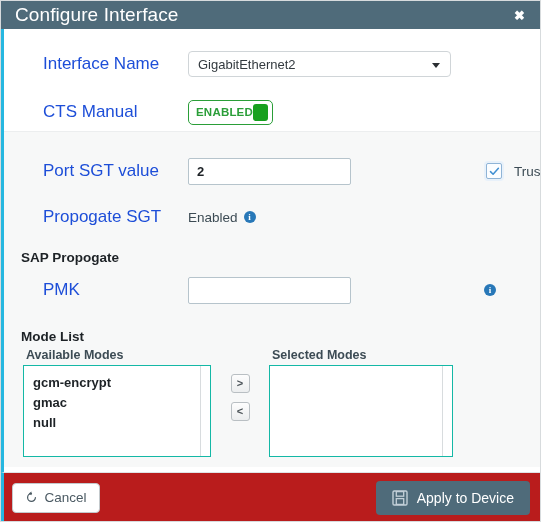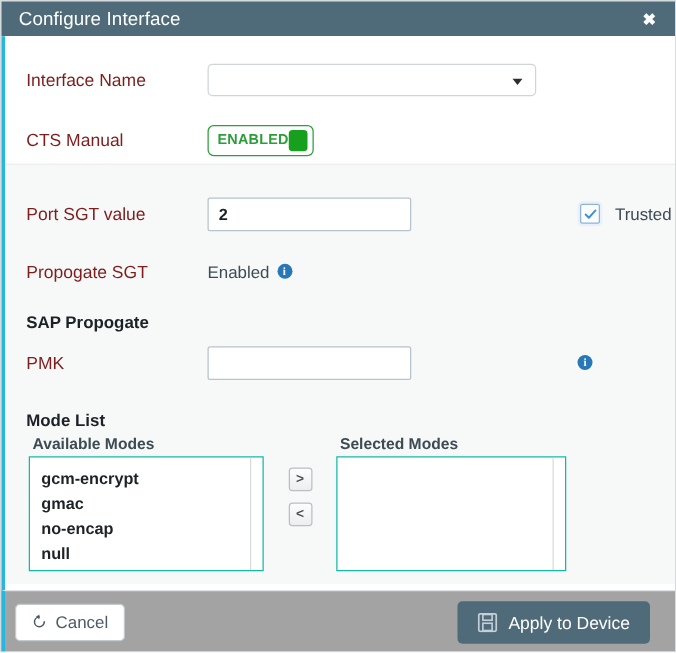--- a/index.html
+++ b/index.html
@@ -25,21 +25,21 @@
     height: 28px;
     background: #4f6b7a;
     display: flex;
     align-items: center;
     justify-content: space-between;
     padding: 0 10px 0 14px;
     box-sizing: border-box;
   }
   .titlebar .title {
     color: #ffffff;
-    font-size: 15px;
+    font-size: 19px;
     letter-spacing: .1px;
   }
   .close-btn {
     color: #ffffff;
     font-size: 13px;
     font-weight: bold;
     line-height: 1;
     cursor: pointer;
     padding: 3px 5px;
   }
@@ -65,22 +65,23 @@
   }
   .row {
     display: flex;
     align-items: center;
     min-height: 34px;
     padding-left: 17px;
   }
   .row-label {
     width: 145px;
     flex: 0 0 145px;
-    font-size: 14px;
-    color: #7f1d1d;
+    font-size: 17px;
+    color: #1d4ed8;
+    margin-left: 22px;
   }
   .field-col {
     flex: 0 0 265px;
     width: 265px;
   }
   
   .select-box {
     position: relative;
     width: 263px;
     height: 26px;
@@ -261,25 +262,25 @@
     font-size: 11px;
     line-height: 17px;
     text-align: center;
     cursor: pointer;
   }
   
   .footer {
     height: 50px;
     border-top: 1px solid #dfe3e5;
     border-left: 3px solid #26b7e0;
-    background: #a3a3a3;
+    background: #b91c1c;
     display: flex;
     align-items: center;
     justify-content: space-between;
-    padding: 0 20px 0 8px;
+    padding: 0 10px 0 8px;
     box-sizing: border-box;
   }
   .btn-cancel {
     height: 30px;
     min-width: 88px;
     box-sizing: border-box;
     border: 1px solid #c3c9cc;
     border-radius: 4px;
     background: #ffffff;
     color: #4b5a63;
@@ -318,20 +319,21 @@
   </div>
 
   <div class="body">
 
     <div class="section-white">
 
       <div class="row">
         <div class="row-label">Interface Name</div>
         <div class="field-col">
           <div class="select-box">
+            <span>GigabitEthernet2</span>
             <span class="select-caret"></span>
           </div>
         </div>
       </div>
 
       <div class="row" style="margin-top:14px;">
         <div class="row-label">CTS Manual</div>
         <div class="field-col">
           <div class="toggle">
             <span class="toggle-label">ENABLED</span>
@@ -381,21 +383,20 @@
 
       <div class="heading" style="margin-top:22px;">Mode List</div>
 
       <div class="modelist">
 
         <div class="list-col">
           <div class="list-caption">Available Modes</div>
           <div class="listbox" id="available-list">
               <div class="list-item">gcm-encrypt</div>
               <div class="list-item">gmac</div>
-              <div class="list-item">no-encap</div>
               <div class="list-item">null</div>
             </div>
         </div>
 
         <div class="arrow-col">
           <div class="arrow-btn">&gt;</div>
           <div class="arrow-btn">&lt;</div>
         </div>
 
         <div class="list-col right">

